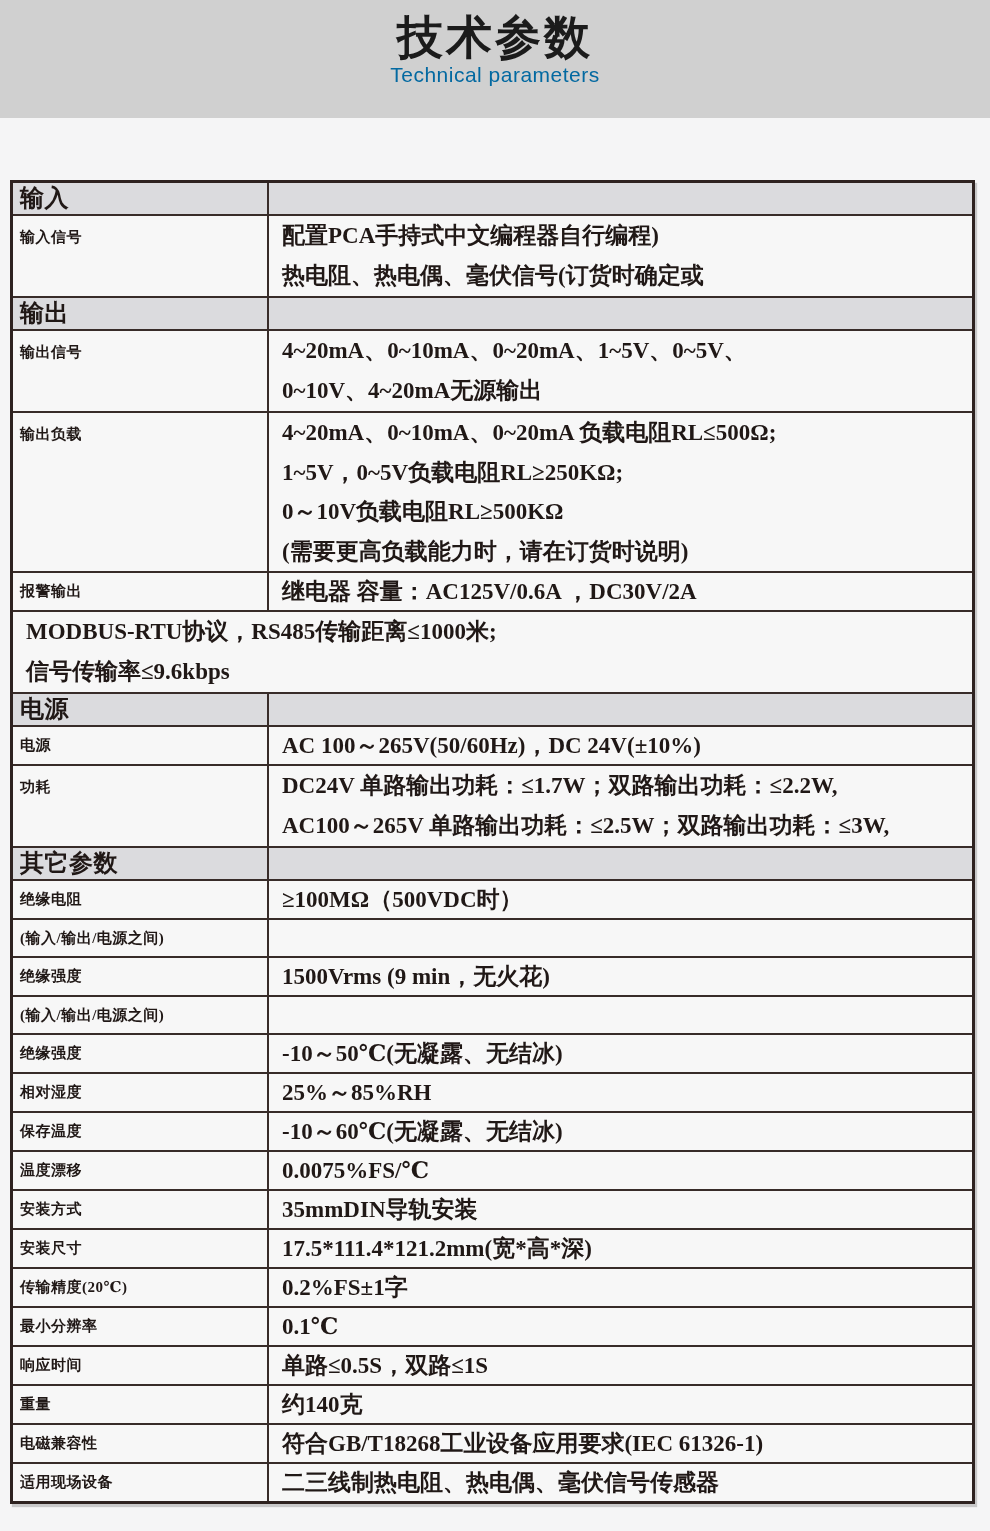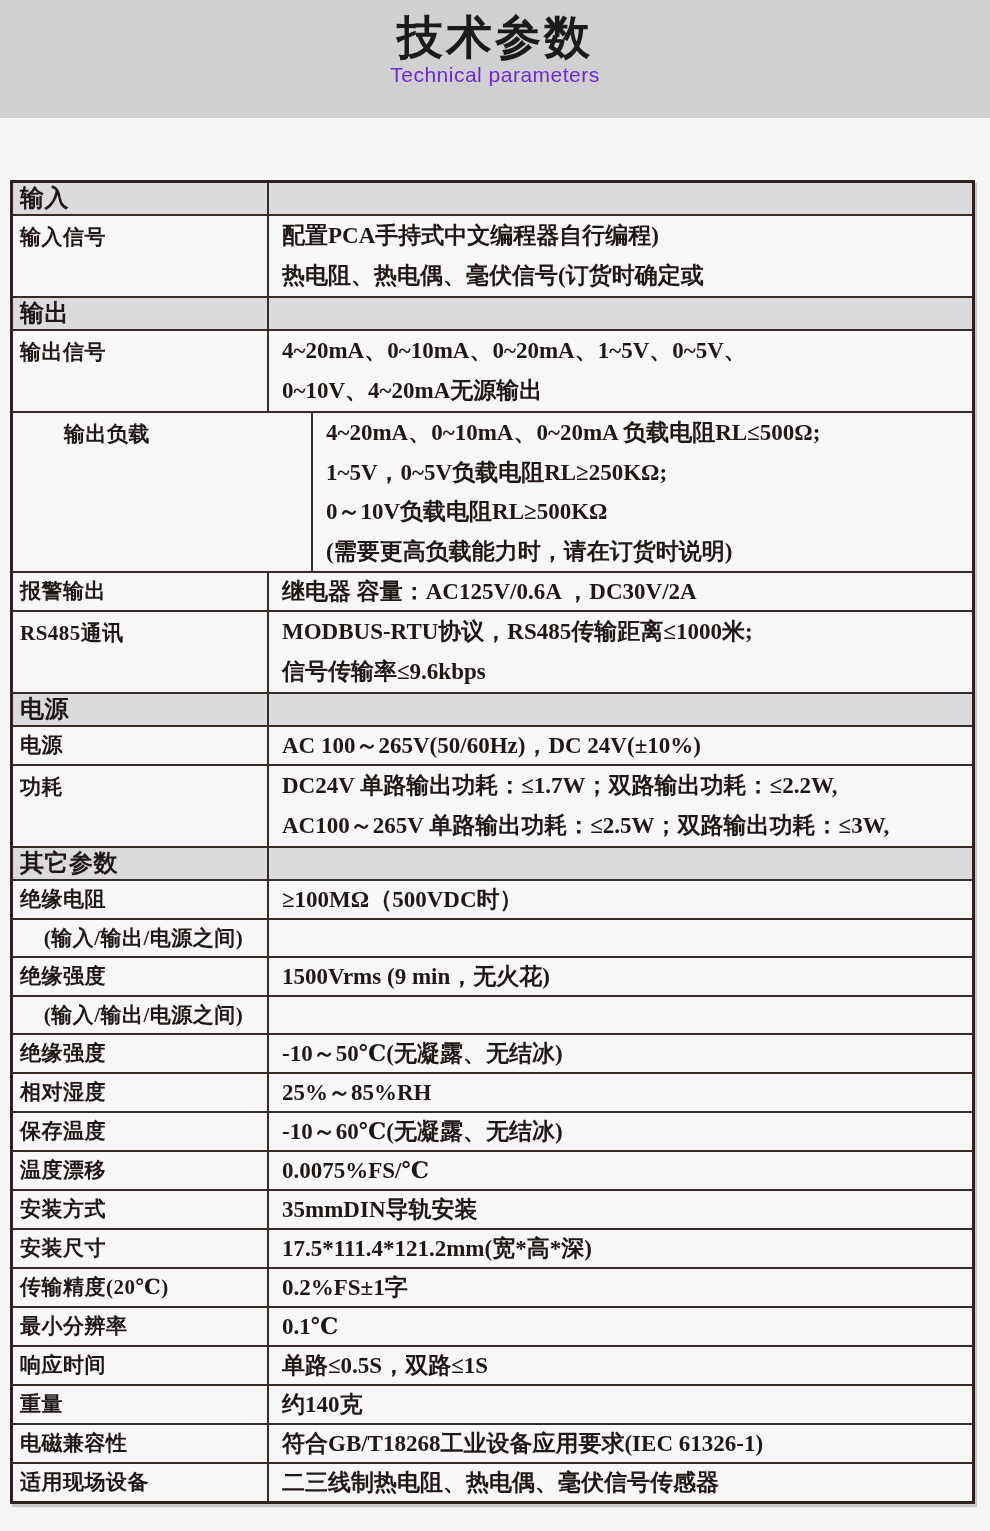--- a/index.html
+++ b/index.html
@@ -22,21 +22,21 @@
     font-family:"Liberation Sans","DejaVu Sans",sans-serif;
     font-size:46px;
     font-weight:bold;
     letter-spacing:3px;
     color:#1b1b1b;
     line-height:1.1;
   }
   .banner .subtitle{
     font-family:"Liberation Sans","DejaVu Sans",sans-serif;
     font-size:21px;
-    color:#6d28d9;
+    color:#0369a1;
     margin-top:0px;
     letter-spacing:0.5px;
   }
   .spec-table{
     margin:62px 0 0 10px;
     width:959px;
     border:3px solid #2e2220;
     background:#f7f7f7;
     box-shadow:2px 3px 1px rgba(0,0,0,0.18);
   }
@@ -46,47 +46,47 @@
     background:#f7f7f7;
   }
   .trow:last-child{border-bottom:none;}
   .cell{box-sizing:border-box;}
   .label{
     width:256px;
     flex:0 0 256px;
     border-right:2px solid #382c29;
     padding-left:7px;
     font-weight:bold;
-    font-size:21px;
+    font-size:15px;
     letter-spacing:0.5px;
     white-space:nowrap;
     overflow:hidden;
   }
   .value{
     flex:1;
     padding-left:13px;
     font-weight:bold;
     font-size:23px;
     overflow:hidden;
   }
   .line{white-space:nowrap;}
   
   .trow.section{background:#dbdbde;height:31px;}
   .trow.section .label{line-height:31px;font-size:24px;background:#dbdbde;}
   .trow.section .value{background:#dbdbde;}
   
-  .trow.lines-0{height:36px;text-align:center;}
+  .trow.lines-0{height:36px;}
   .trow.lines-0 .label{line-height:36px;}
   .trow.lines-1{height:37px;}
   .trow.lines-1 .label{line-height:37px;}
   .trow.lines-1 .line{line-height:37px;}
   .trow.lines-2{height:80px;}
   .trow.lines-2 .label{line-height:42px;}
   .trow.lines-2 .line{line-height:40px;}
-  .trow.lines-4{height:158px;padding-left:44px;}
+  .trow.lines-4{height:158px;}
   .trow.lines-4 .label{line-height:42px;}
   .trow.lines-4 .line{line-height:39.5px;}
 </style>
 </head>
 <body>
 
 <header class="banner">
   <h1>技术参数</h1>
   <div class="subtitle">Technical parameters</div>
 </header>
@@ -124,21 +124,20 @@
           <div class="line">(需要更高负载能力时，请在订货时说明)</div>
         </div>
       </div>
       <div class="trow lines-1">
         <div class="cell label">报警输出</div>
         <div class="cell value">
           <div class="line">继电器  容量：AC125V/0.6A ，DC30V/2A</div>
         </div>
       </div>
       <div class="trow lines-2">
-        <div class="cell label">RS485通讯</div>
         <div class="cell value">
           <div class="line">MODBUS-RTU协议，RS485传输距离≤1000米;</div>
           <div class="line">信号传输率≤9.6kbps</div>
         </div>
       </div>
       <div class="trow section">
         <div class="cell label">电源</div>
         <div class="cell value"></div>
       </div>
       <div class="trow lines-1">

